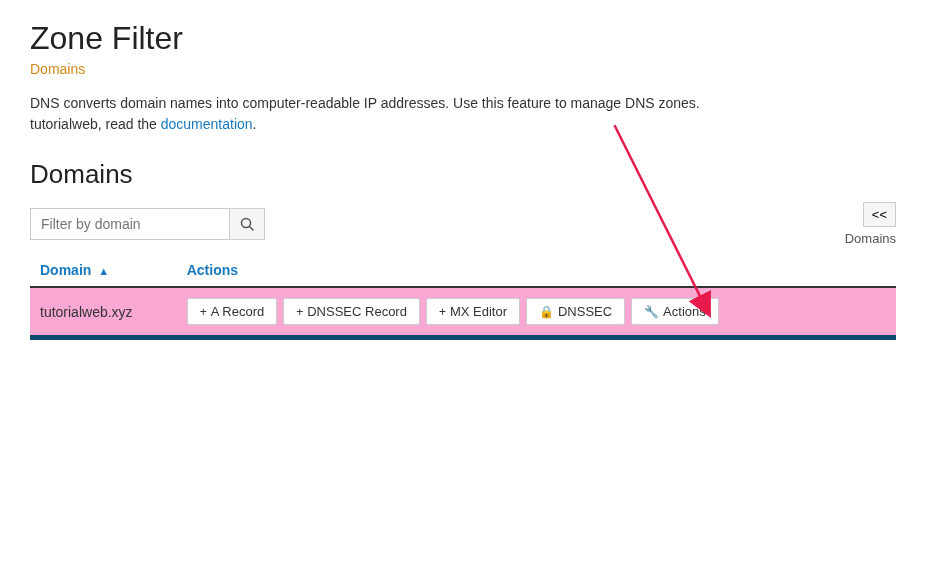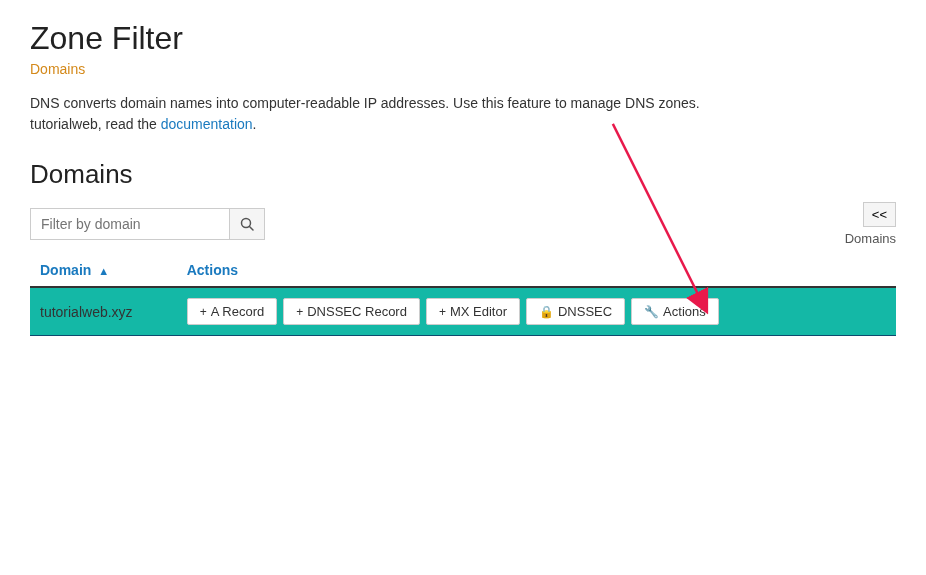--- a/index.html
+++ b/index.html
@@ -105,22 +105,22 @@
       color: #1a7abf;
     }
     .domains-table thead th.sort-active {
       color: #1a7abf;
     }
     .sort-arrow {
       font-size: 11px;
       margin-left: 3px;
     }
     .domains-table tbody tr {
-      border-bottom: 1px solid #0c4a6e;
-      background: #14b8a6;
+      border-bottom: 5px solid #0c4a6e;
+      background: #f9a8d4;
     }
     .domains-table tbody td {
       padding: 10px 10px;
       vertical-align: middle;
     }
     .domain-name {
       font-size: 14px;
       font-weight: normal;
       color: #333;
     }

